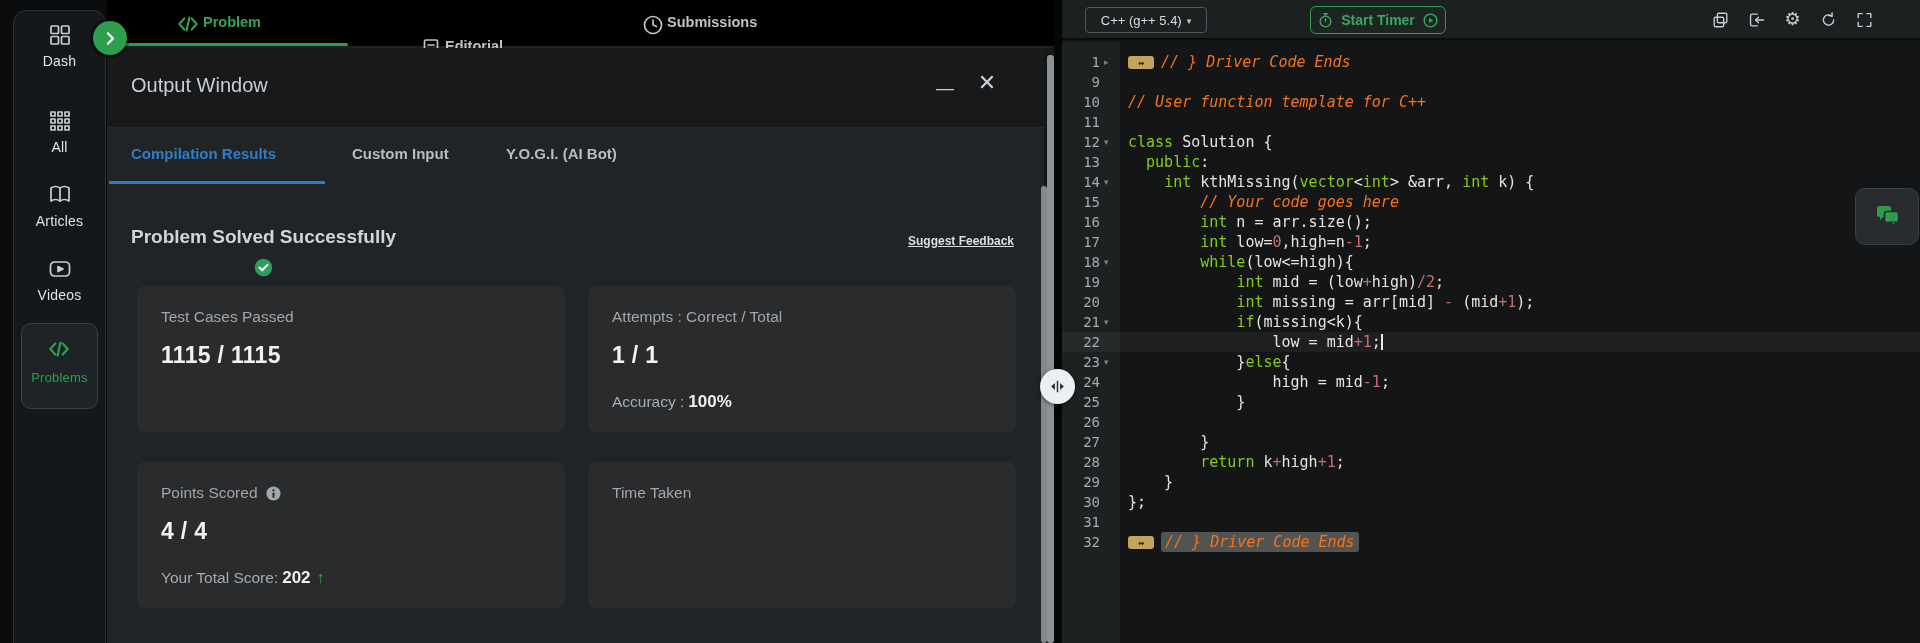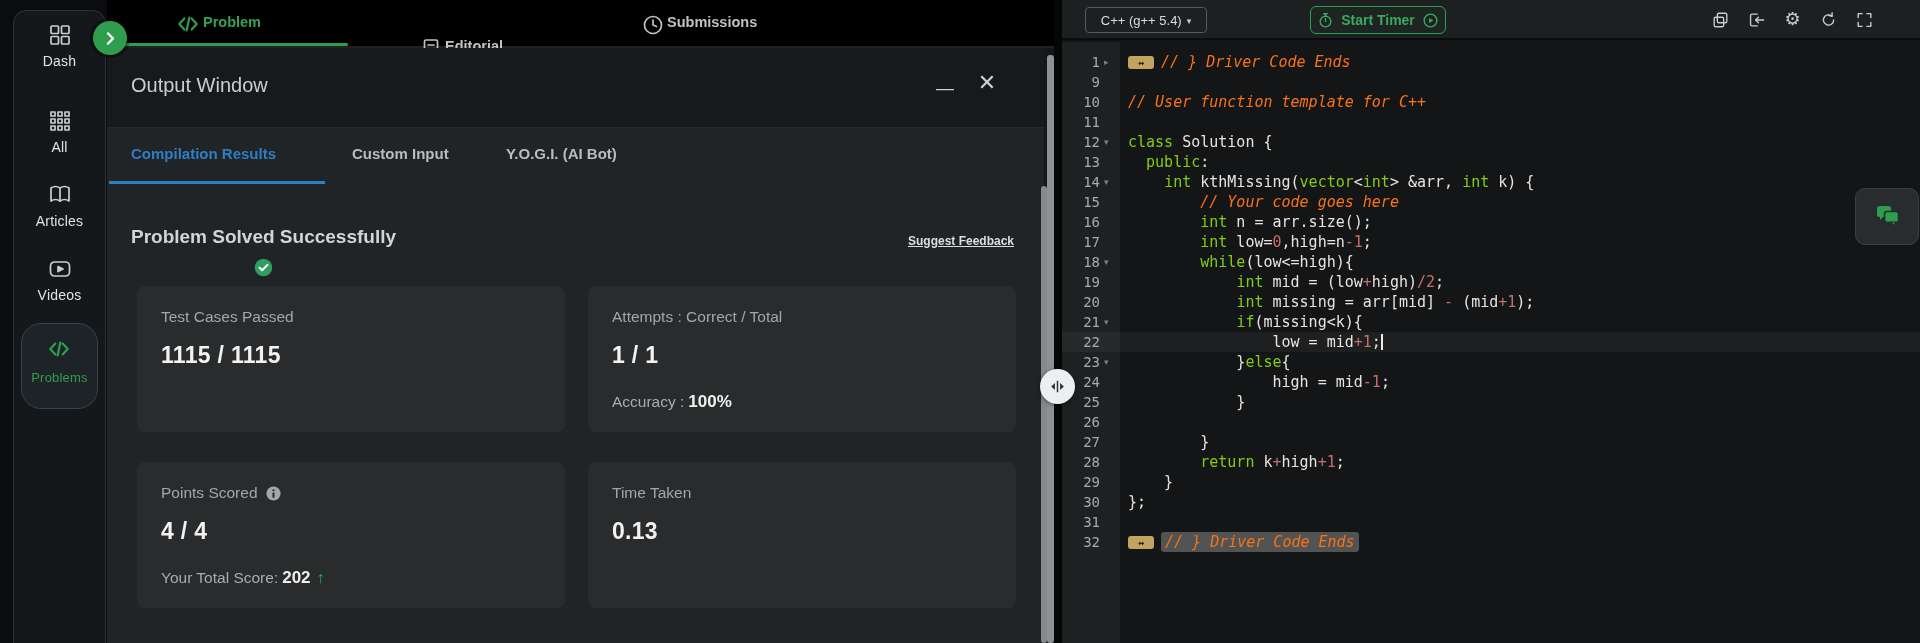--- a/index.html
+++ b/index.html
@@ -13,21 +13,21 @@
   .side-strip { position:absolute; left:0; top:0; width:107px; height:643px; background:#0a0c0d; }
   .side-card {
     position:absolute; left:13px; top:10px; width:93px; height:633px;
     background:#15181a; border:1px solid #2b3136; border-bottom:none;
     border-radius:14px 14px 0 0;
   }
   .side-item { position:absolute; left:0; width:100%; text-align:center; cursor:pointer; }
   .side-item .ico { display:block; margin:0 auto 6px auto; width:24px; height:24px; }
   .side-item .lbl { font-size:14px; color:#dfe3e6; letter-spacing:.2px; }
   .side-item.active-card {
-    left:7px; width:77px; height:86px; border:1px solid #39424a; border-radius:20px;
+    left:7px; width:77px; height:86px; border:1px solid #39424a; border-radius:10px;
     background:#1d2327; padding-top:14px;
   }
   .side-item.active-card .lbl { color:#2f9d4e; font-size:13px; margin-top:8px; }
   .expand-btn {
     position:absolute; left:93px; top:21px; width:34px; height:34px; border-radius:50%;
     background:#2f9d4e; z-index:30; display:flex; align-items:center; justify-content:center;
     box-shadow:0 0 0 3px rgba(0,0,0,.35); cursor:pointer;
   }
   
   .main-panel { position:absolute; left:107px; top:0; width:947px; height:643px; background:#1f2223; }
@@ -267,21 +267,20 @@
               <div class="stat-footer">
                 <span>Your Total Score: </span>
                 <b>202</b>
                 <span><span class="up-arrow">↑</span></span>
               </div>
             </div>
             <div class="stat-card" style="left: 481px; top: 276px;">
               <div class="stat-label">
                 <span>Time Taken</span>
               </div>
-              <div class="stat-value">0.13</div>
             </div>
           </div>
       </div>
     </div>
     <div class="modal-right-strip" style="left:937px; top:48px; position:absolute;"></div>
   </div>
 
   <div class="scroll-a"></div>
   <div class="scroll-b"></div>
   <div class="divider"></div>

